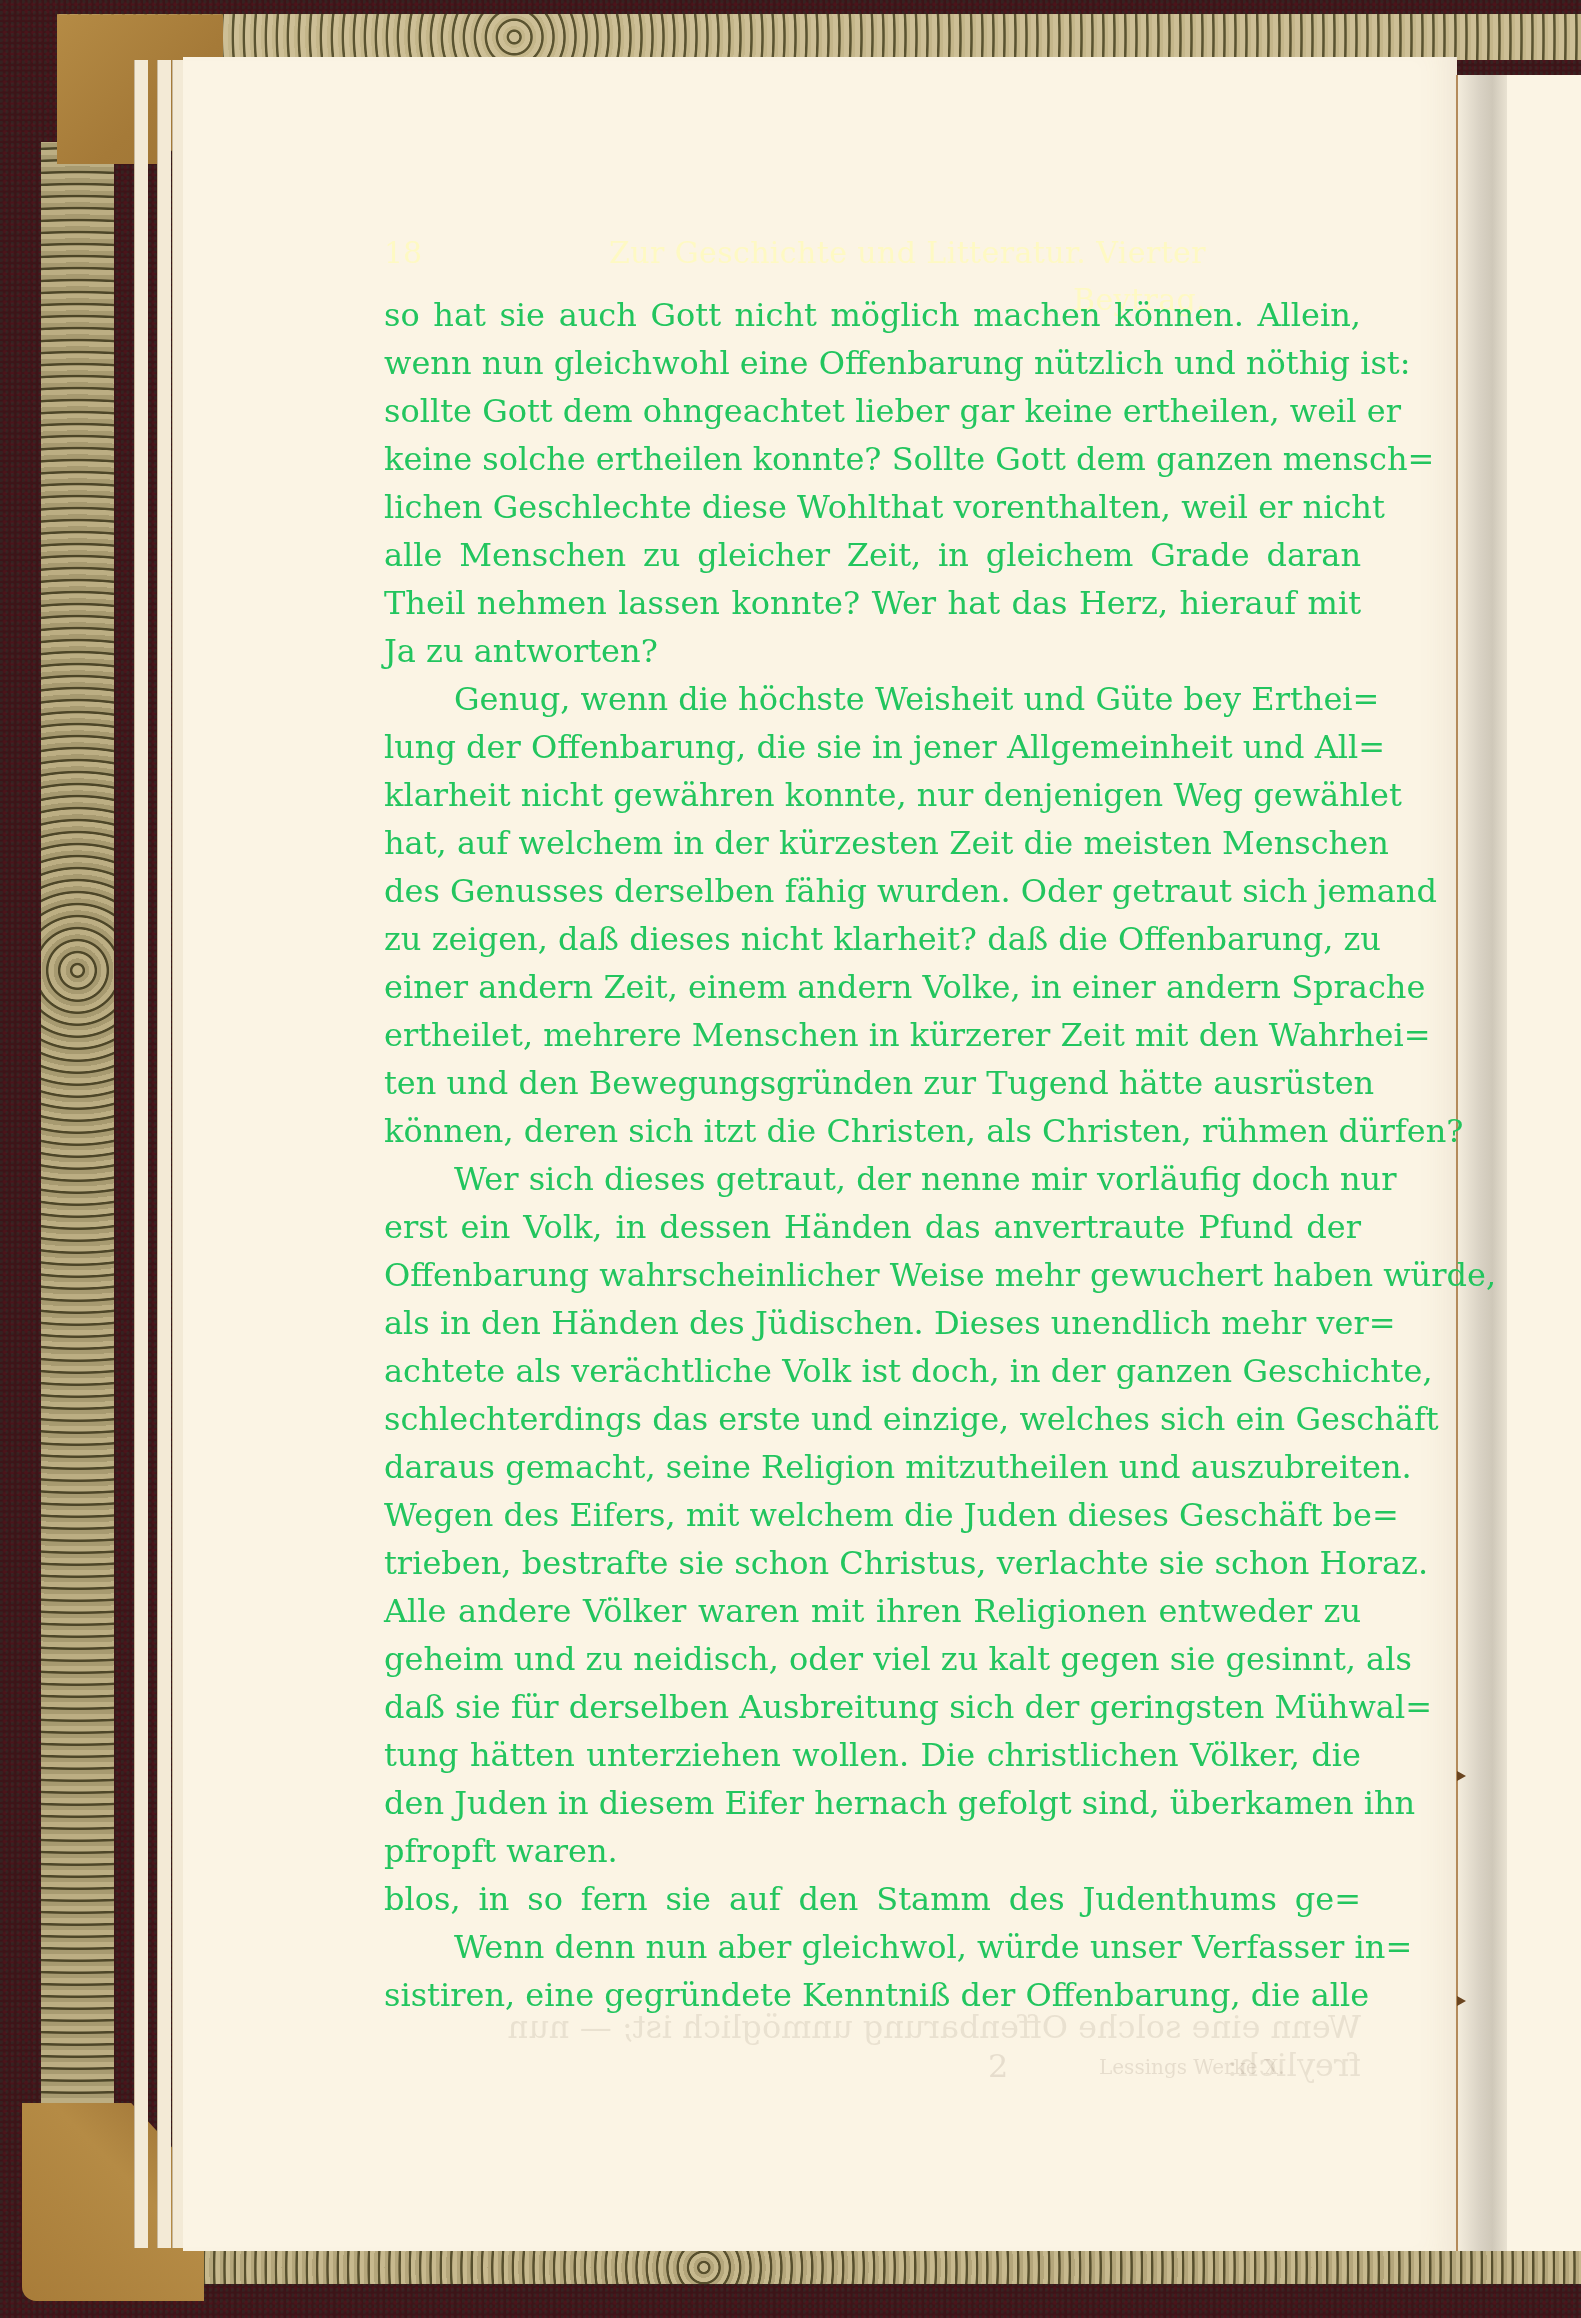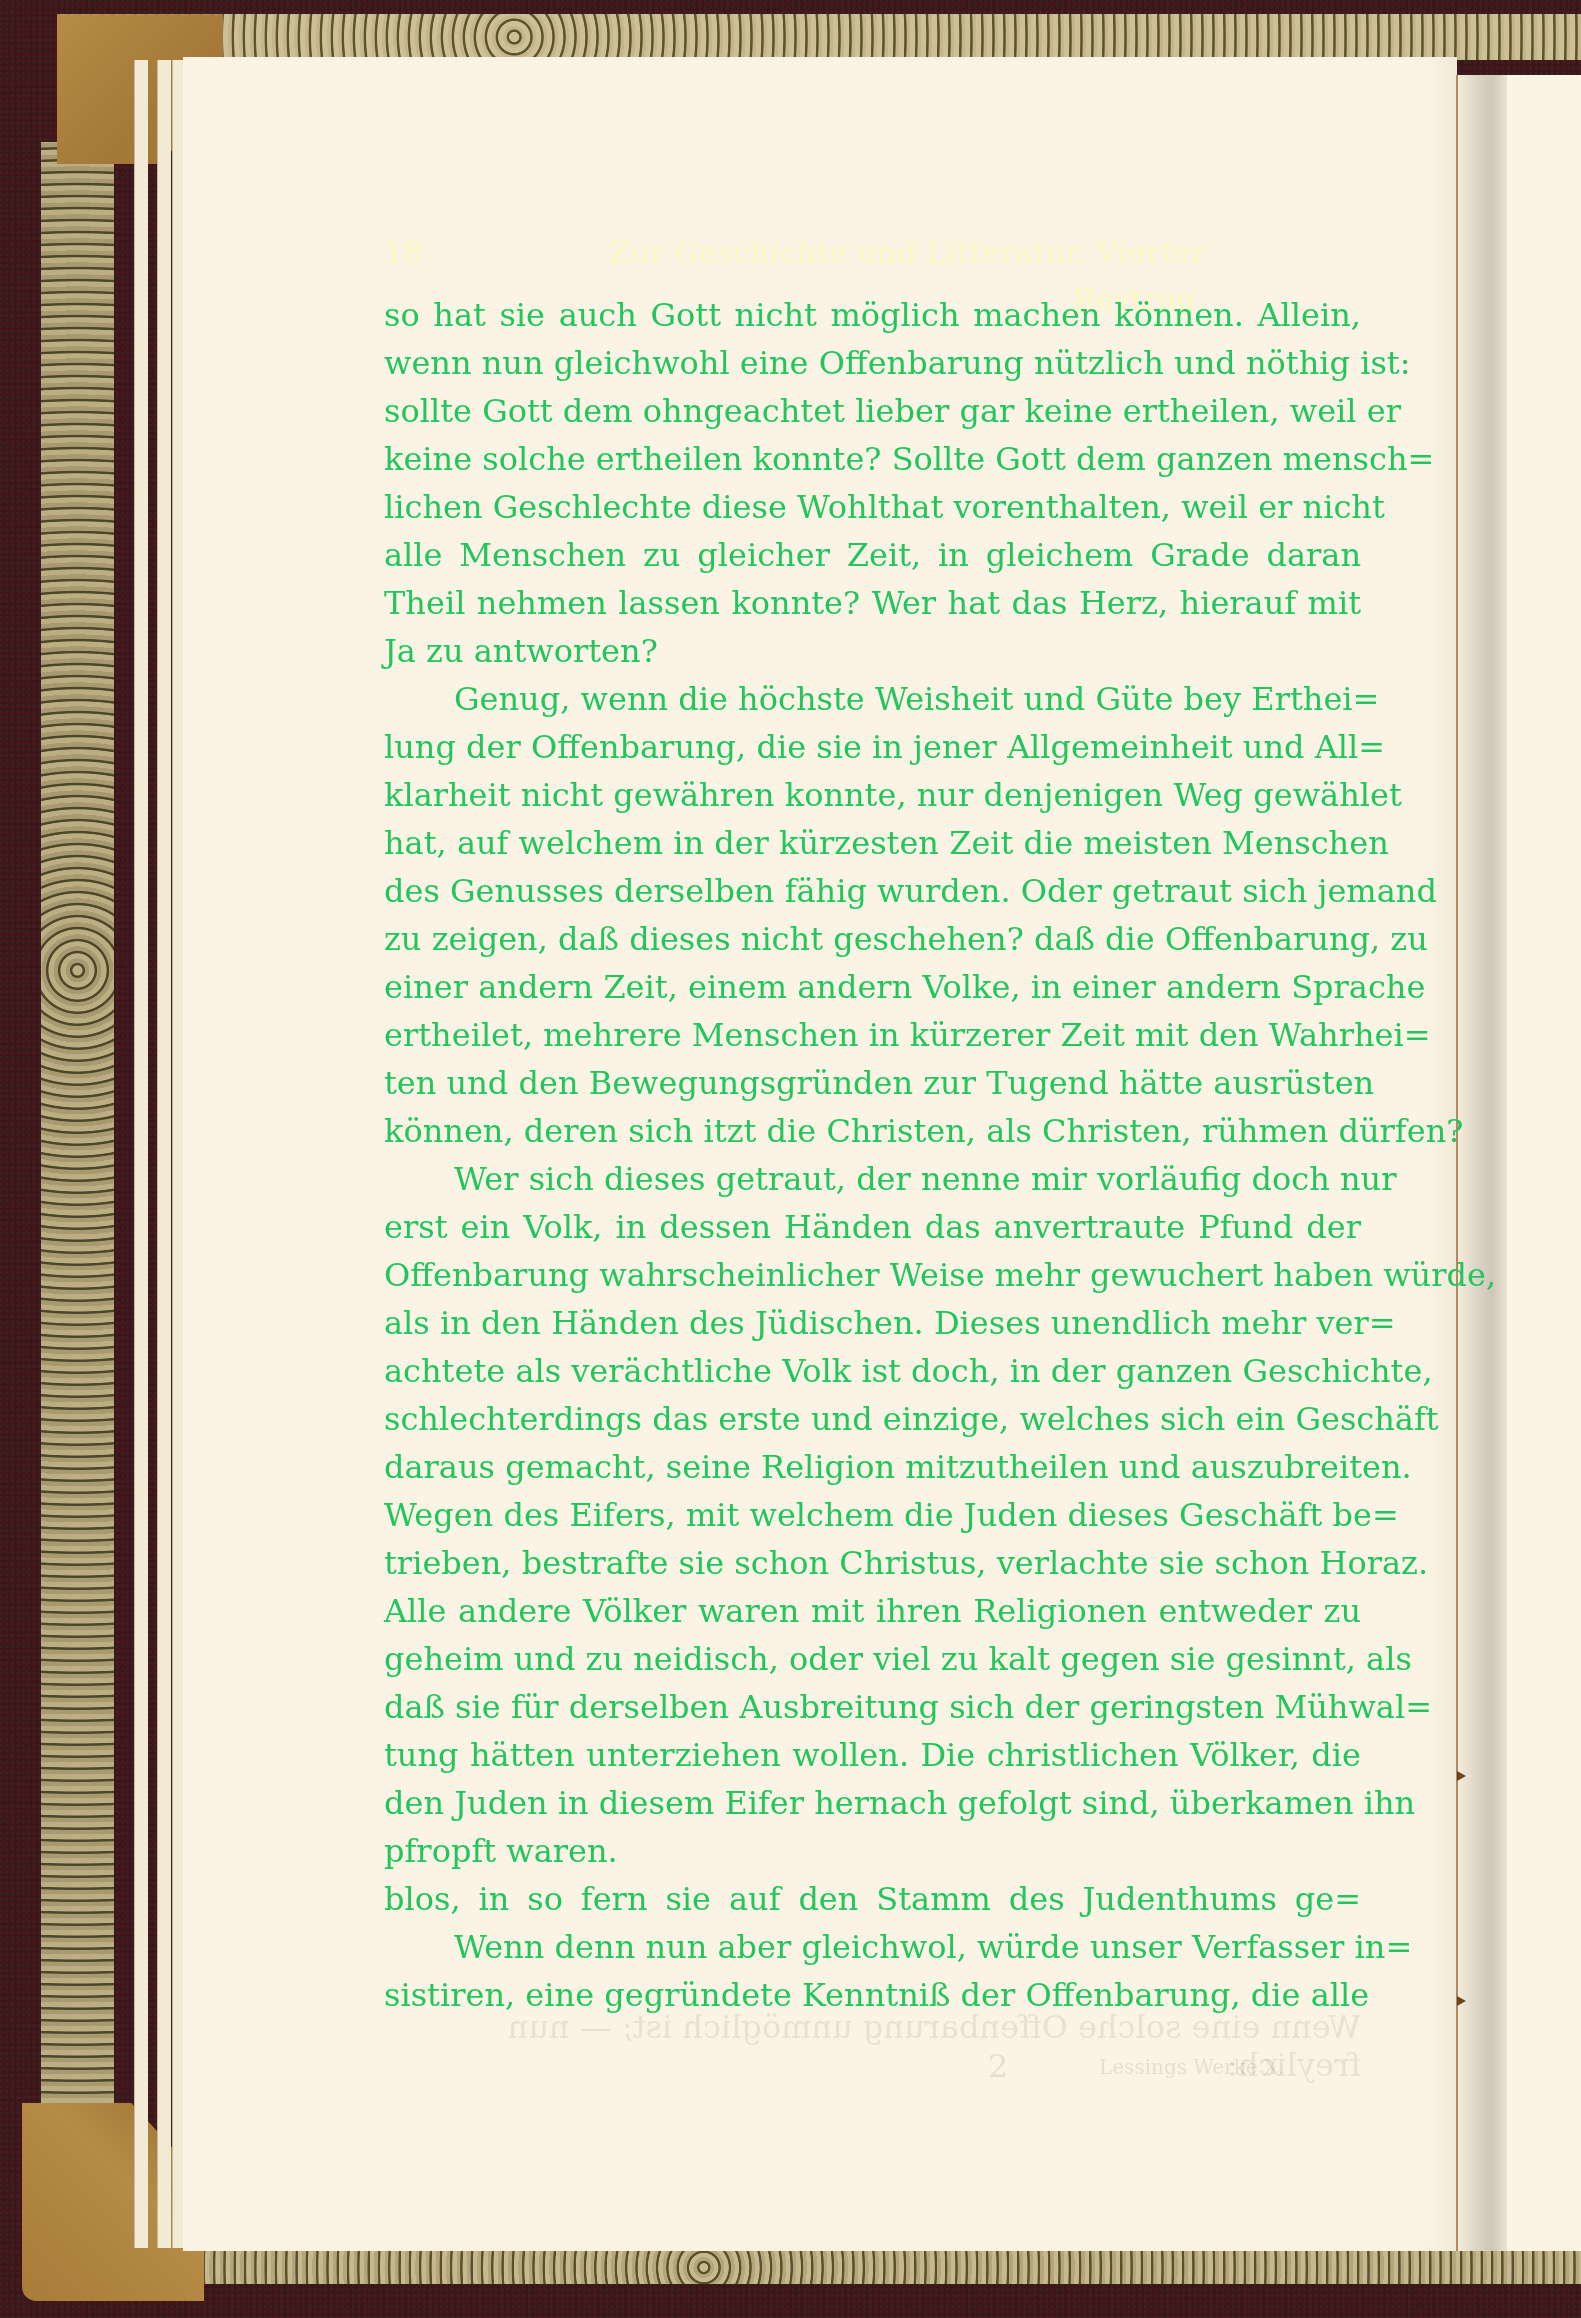--- a/index.html
+++ b/index.html
@@ -142,21 +142,21 @@
       <span class="line">alle Menschen zu gleicher Zeit, in gleichem Grade daran</span>
       <span class="line">Theil nehmen lassen konnte? Wer hat das Herz, hierauf mit</span>
       <span class="line last">Ja zu antworten?</span>
     </div>
     <div>
       <span class="line indent">Genug, wenn die höchste Weisheit und Güte bey Erthei=</span>
       <span class="line">lung der Offenbarung, die sie in jener Allgemeinheit und All=</span>
       <span class="line">klarheit nicht gewähren konnte, nur denjenigen Weg gewählet</span>
       <span class="line">hat, auf welchem in der kürzesten Zeit die meisten Menschen</span>
       <span class="line">des Genusses derselben fähig wurden. Oder getraut sich jemand</span>
-      <span class="line">zu zeigen, daß dieses nicht geschehen? daß die Offenbarung, zu</span>
+      <span class="line">zu zeigen, daß dieses nicht klarheit? daß die Offenbarung, zu</span>
       <span class="line">einer andern Zeit, einem andern Volke, in einer andern Sprache</span>
       <span class="line">ertheilet, mehrere Menschen in kürzerer Zeit mit den Wahrhei=</span>
       <span class="line">ten und den Bewegungsgründen zur Tugend hätte ausrüsten</span>
       <span class="line last">können, deren sich itzt die Christen, als Christen, rühmen dürfen?</span>
     </div>
     <div>
       <span class="line indent">Wer sich dieses getraut, der nenne mir vorläufig doch nur</span>
       <span class="line">erst ein Volk, in dessen Händen das anvertraute Pfund der</span>
       <span class="line">Offenbarung wahrscheinlicher Weise mehr gewuchert haben würde,</span>
       <span class="line">als in den Händen des Jüdischen. Dieses unendlich mehr ver=</span>

